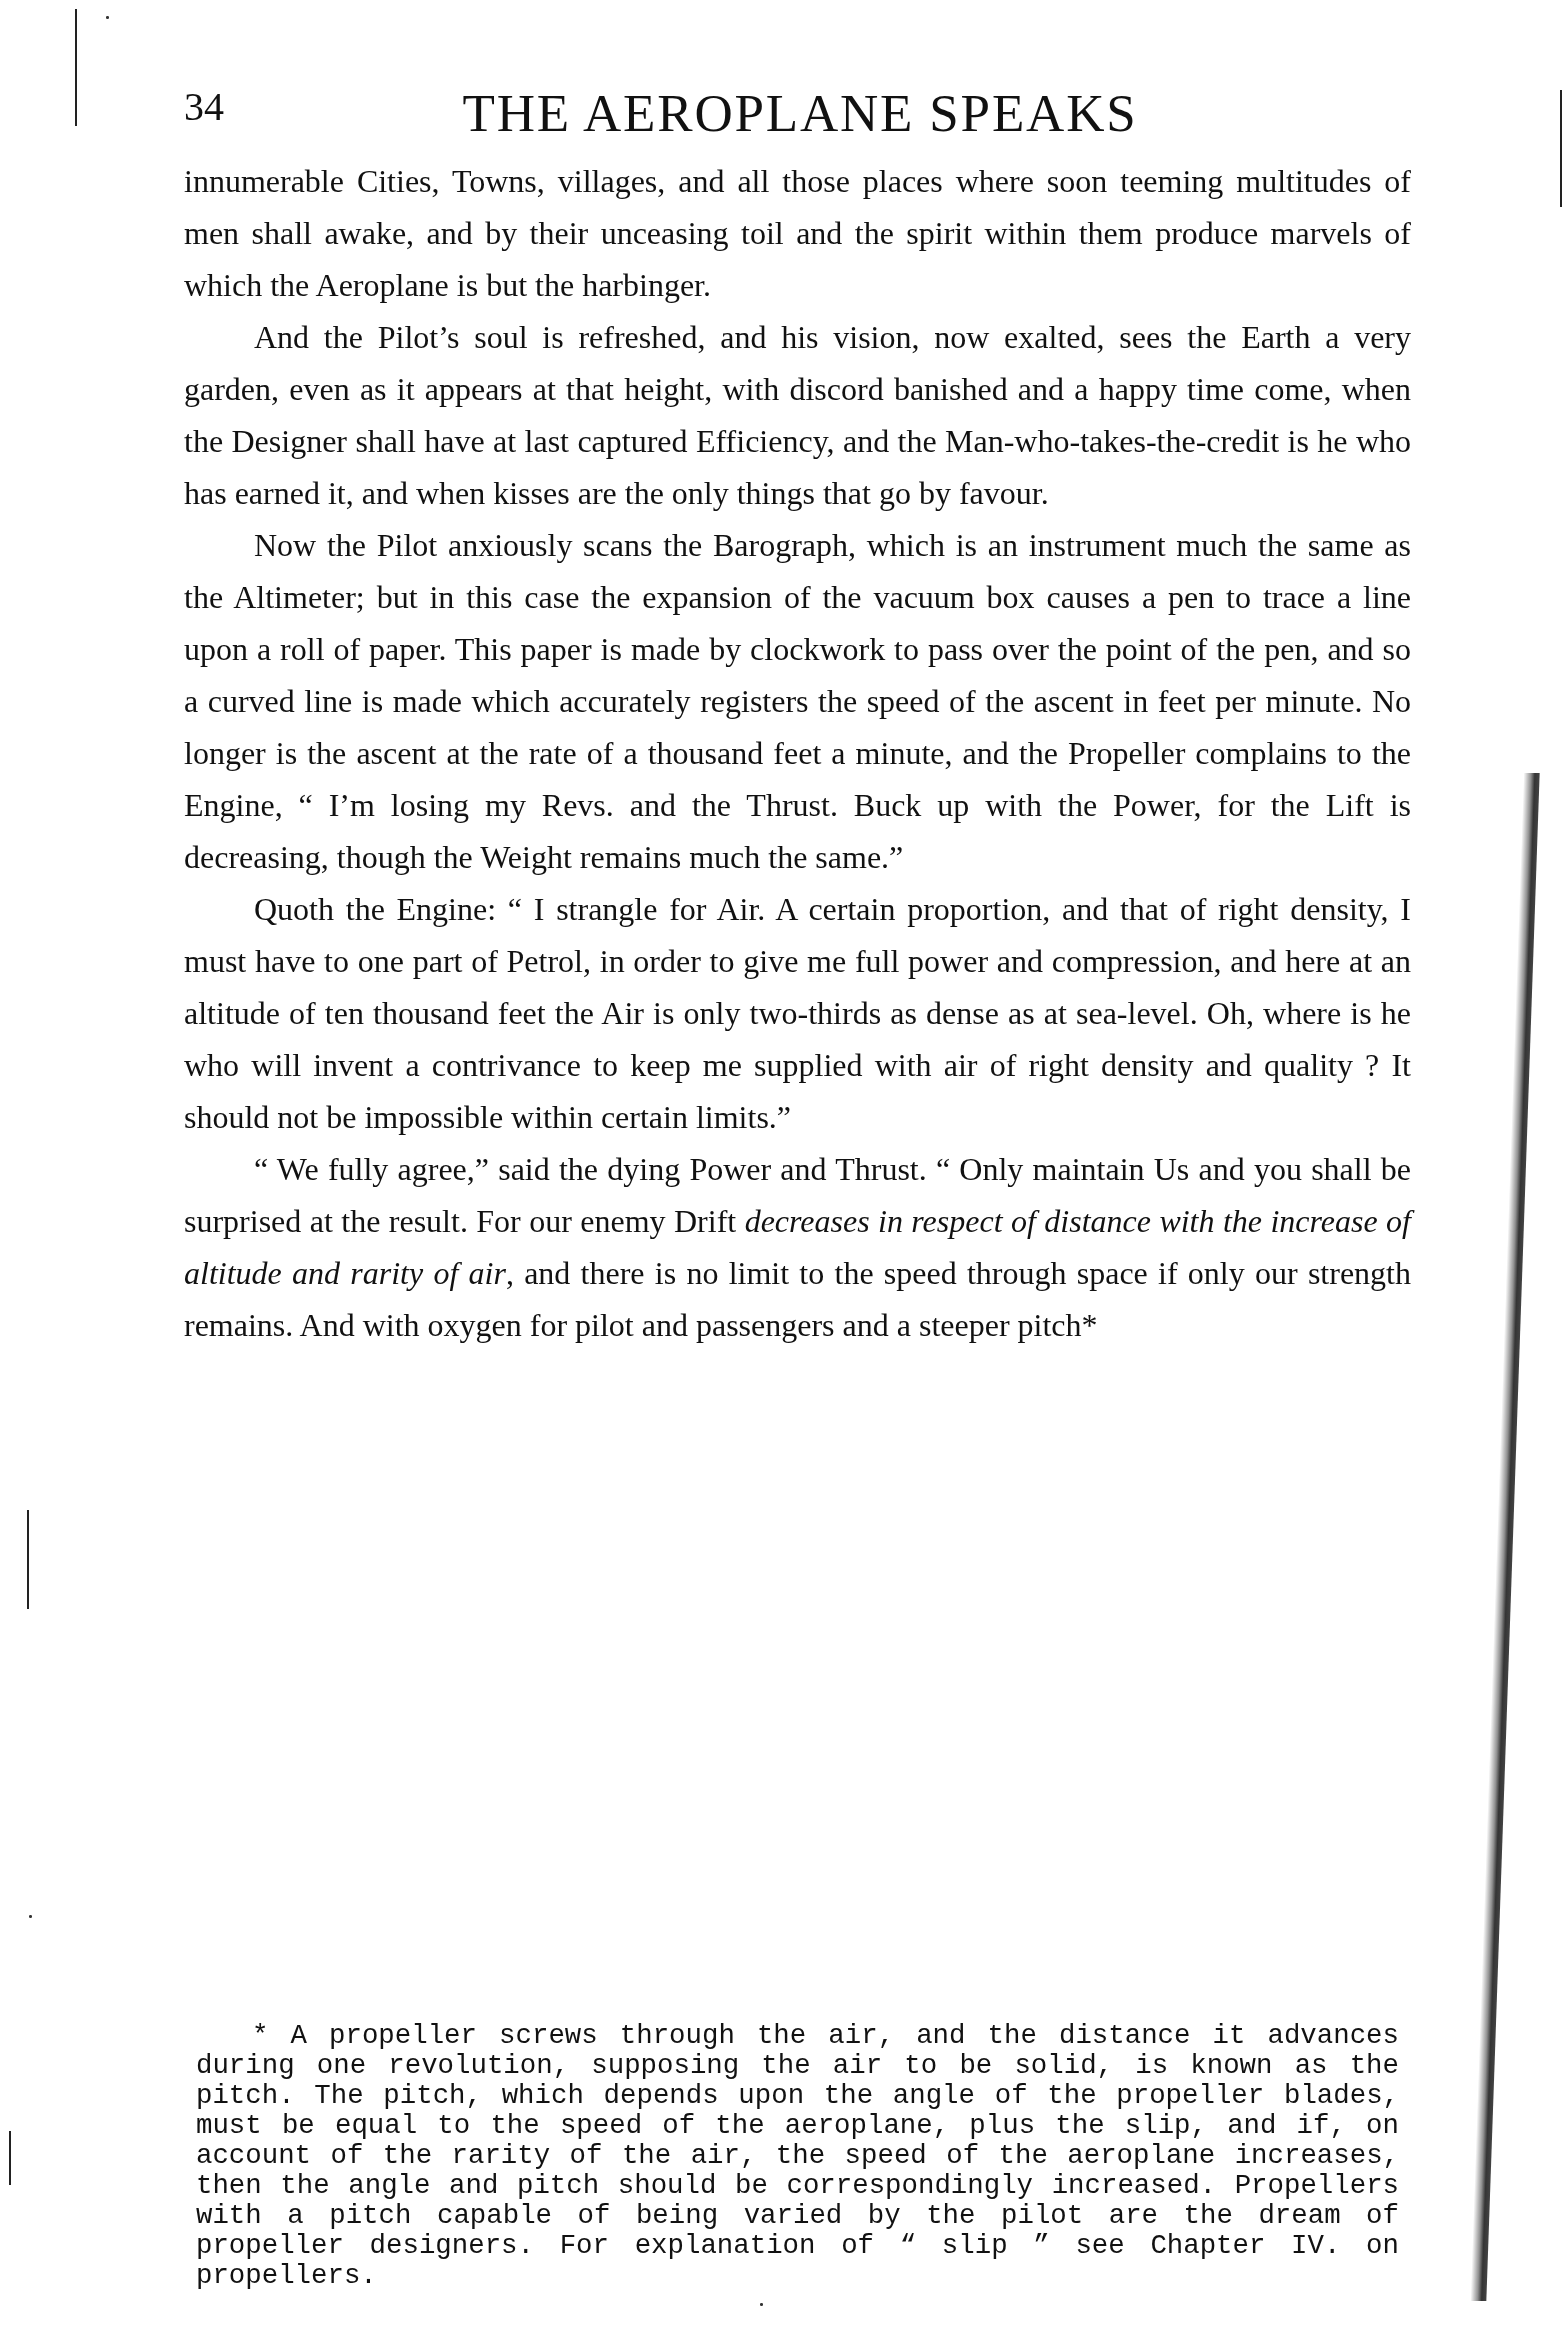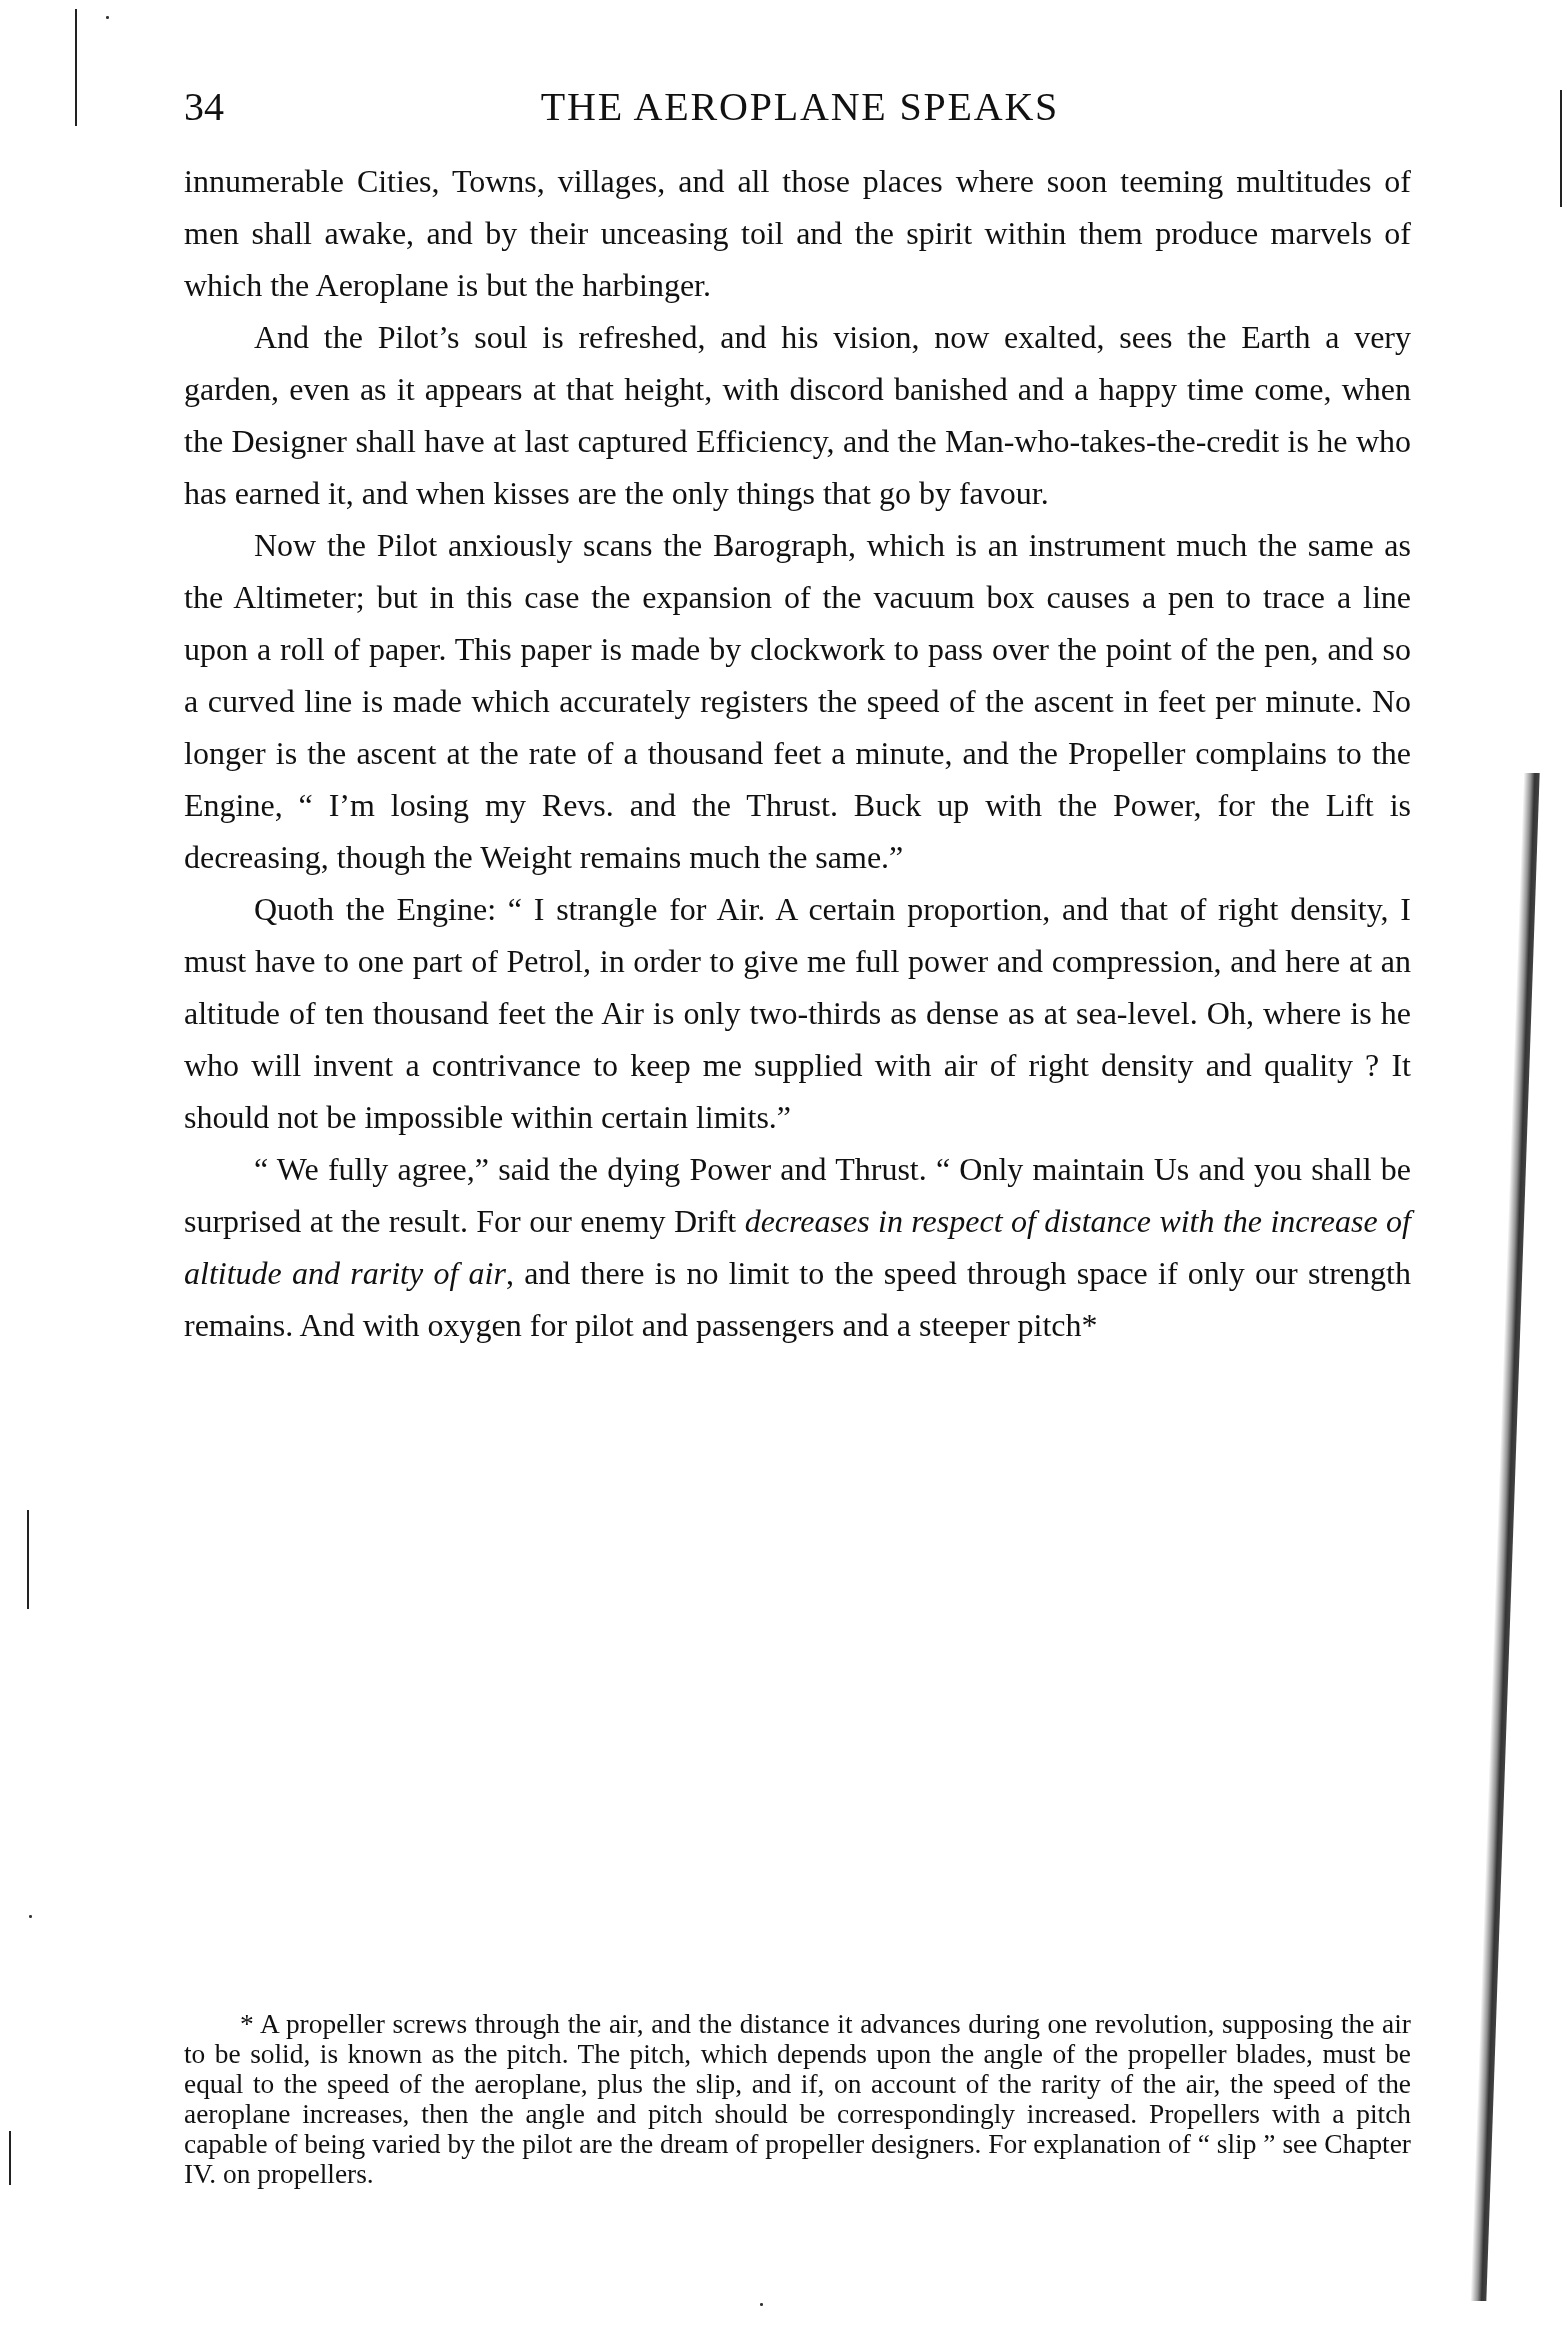--- a/index.html
+++ b/index.html
@@ -2,29 +2,29 @@
 <html style="font-size:14.4px"><head>
 <meta charset="utf-8">
 <style>
   html, body { margin: 0; padding: 0; background: #ffffff; }
   body { width: 1568px; height: 2342px; position: relative; overflow: hidden;
          font-family: "Liberation Serif", "DejaVu Serif", serif; color: #111; }
   .page { position: absolute; left: 0; top: 0; width: 1252px; height: 2342px; }
   .header { position: absolute; top: 83px; left: 184px; width: 1232px; height: 54px; }
   .page-number { position: absolute; left: 0; top: 0; font-size: 40px; }
   .running-title { position: absolute; left: 0; right: 0; top: 0; text-align: center;
-                   font-size: 40px; letter-spacing: 1.8px; }
+                   font-size: 53px; letter-spacing: 1.8px; }
   .body-text { position: absolute; left: 184px; top: 155px; width: 1227px;
                font-size: 32px; line-height: 52px; text-align: justify; }
   .body-text p { margin: 0; text-indent: 0; }
   .body-text p.indent { text-indent: 70px; }
   .body-text em { font-style: italic; }
   .footnote { position: absolute; left: 184px; top: 2009px; width: 1227px;
               font-size: 27.4px; line-height: 30px; text-align: justify; }
-  .footnote p { margin: 0; text-indent: 56px; }
+  .footnote p { margin: 12px; text-indent: 56px; font-family: Liberation Mono, monospace; }
   .margin-mark { position: absolute; background: #222; }
   .spine-shadow { position: absolute; left: 1497px; top: 773px; width: 16px; height: 1528px;
     background: linear-gradient(to right, rgba(0,0,0,0) 0%, rgba(20,20,20,0.55) 45%, #111 70%, #222 100%);
     transform: skewX(-2deg); opacity: 0.85; }
   .dot { position: absolute; width: 2.7px; height: 2.7px; background: #333; border-radius: 50%; }
 </style>
 </head>
 <body>
 
 <div class="page">

